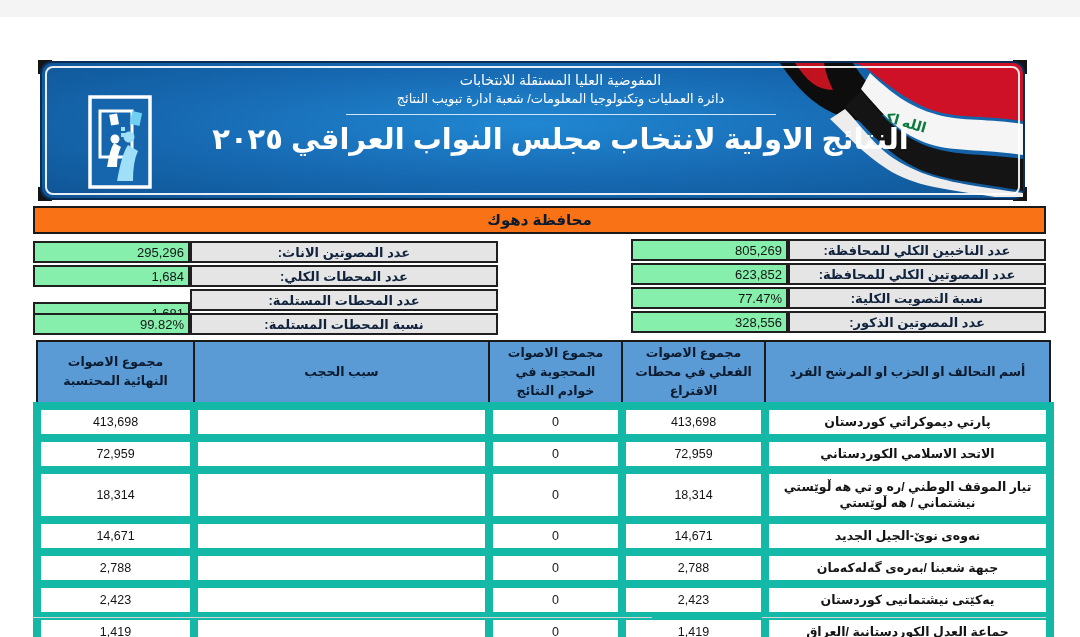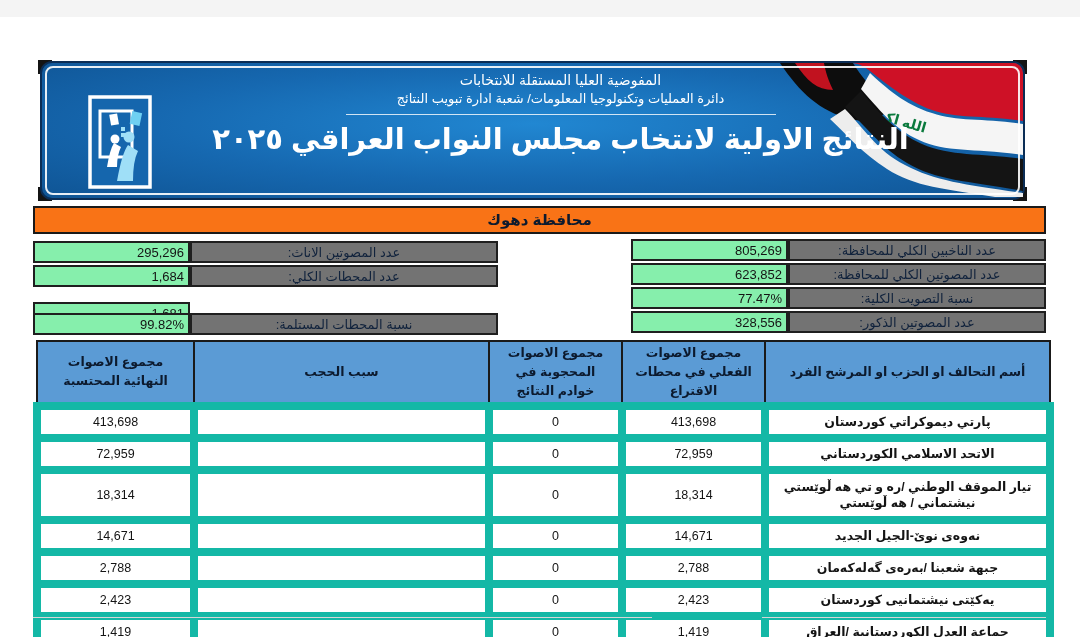--- a/index.html
+++ b/index.html
@@ -26,21 +26,21 @@
   .banner-title{font-size:29px;font-weight:bold;letter-spacing:.5px;}
 
   
   .gov-bar{position:absolute;left:33px;top:206px;width:1013px;height:28px;box-sizing:border-box;
           background:#f97316;border:2px solid #1a1a1a;display:flex;align-items:center;
           justify-content:center;font-weight:bold;font-size:15px;color:#0c1a2e;z-index:3;}
 
   
   .sum-cell{position:absolute;height:22px;box-sizing:border-box;border:2px solid #1f1f1f;
           display:flex;align-items:center;font-size:13px;}
-  .sum-label{background:#737373;justify-content:center;font-weight:normal;color:#10223c;}
+  .sum-label{background:#e5e5e5;justify-content:center;font-weight:bold;color:#10223c;}
   .sum-value{background:#86efac;justify-content:flex-end;direction:ltr;padding:0 4px;color:#141414;}
 
   
   table.results{position:absolute;left:33px;top:340px;width:1013px;border-collapse:collapse;
           table-layout:fixed;}
   table.results th{background:#5B9BD5;border:2px solid #1a1a1a;height:54px;font-size:12.5px;
           font-weight:bold;color:#0c1a2e;text-align:center;vertical-align:middle;
           padding:2px 8px;line-height:1.5;}
   table.results td{border:8px solid #14b8a6;background:#fff;height:22px;font-size:12.5px;
           text-align:center;vertical-align:middle;padding:1px 5px;line-height:1.3;}
@@ -111,20 +111,21 @@
   <div class="sum-cell sum-value" style="left:631px;top:263px;width:157px;">623,852</div>
   <div class="sum-cell sum-label" style="left:788px;top:287px;width:258px;">نسبة التصويت الكلية:</div>
   <div class="sum-cell sum-value" style="left:631px;top:287px;width:157px;">77.47%</div>
   <div class="sum-cell sum-label" style="left:788px;top:311px;width:258px;">عدد المصوتين الذكور:</div>
   <div class="sum-cell sum-value" style="left:631px;top:311px;width:157px;">328,556</div>
 
   <div class="sum-cell sum-label" style="left:190px;top:241px;width:308px;">عدد المصوتين الاناث:</div>
   <div class="sum-cell sum-value" style="left:33px;top:241px;width:157px;">295,296</div>
   <div class="sum-cell sum-label" style="left:190px;top:265px;width:308px;">عدد المحطات الكلي:</div>
   <div class="sum-cell sum-value" style="left:33px;top:265px;width:157px;">1,684</div>
+  <div class="sum-cell sum-label" style="left:190px;top:289px;width:308px;">عدد المحطات المستلمة:</div>
   <div class="sum-cell sum-value" style="left:33px;top:302px;width:157px;">1,681</div>
   <div class="sum-cell sum-label" style="left:190px;top:313px;width:308px;">نسبة المحطات المستلمة:</div>
   <div class="sum-cell sum-value" style="left:33px;top:313px;width:157px;">99.82%</div>
 
   <table class="results">
     <colgroup>
       <col style="width:285px">
         <col style="width:143px">
         <col style="width:133px">
       <col style="width:295px">

